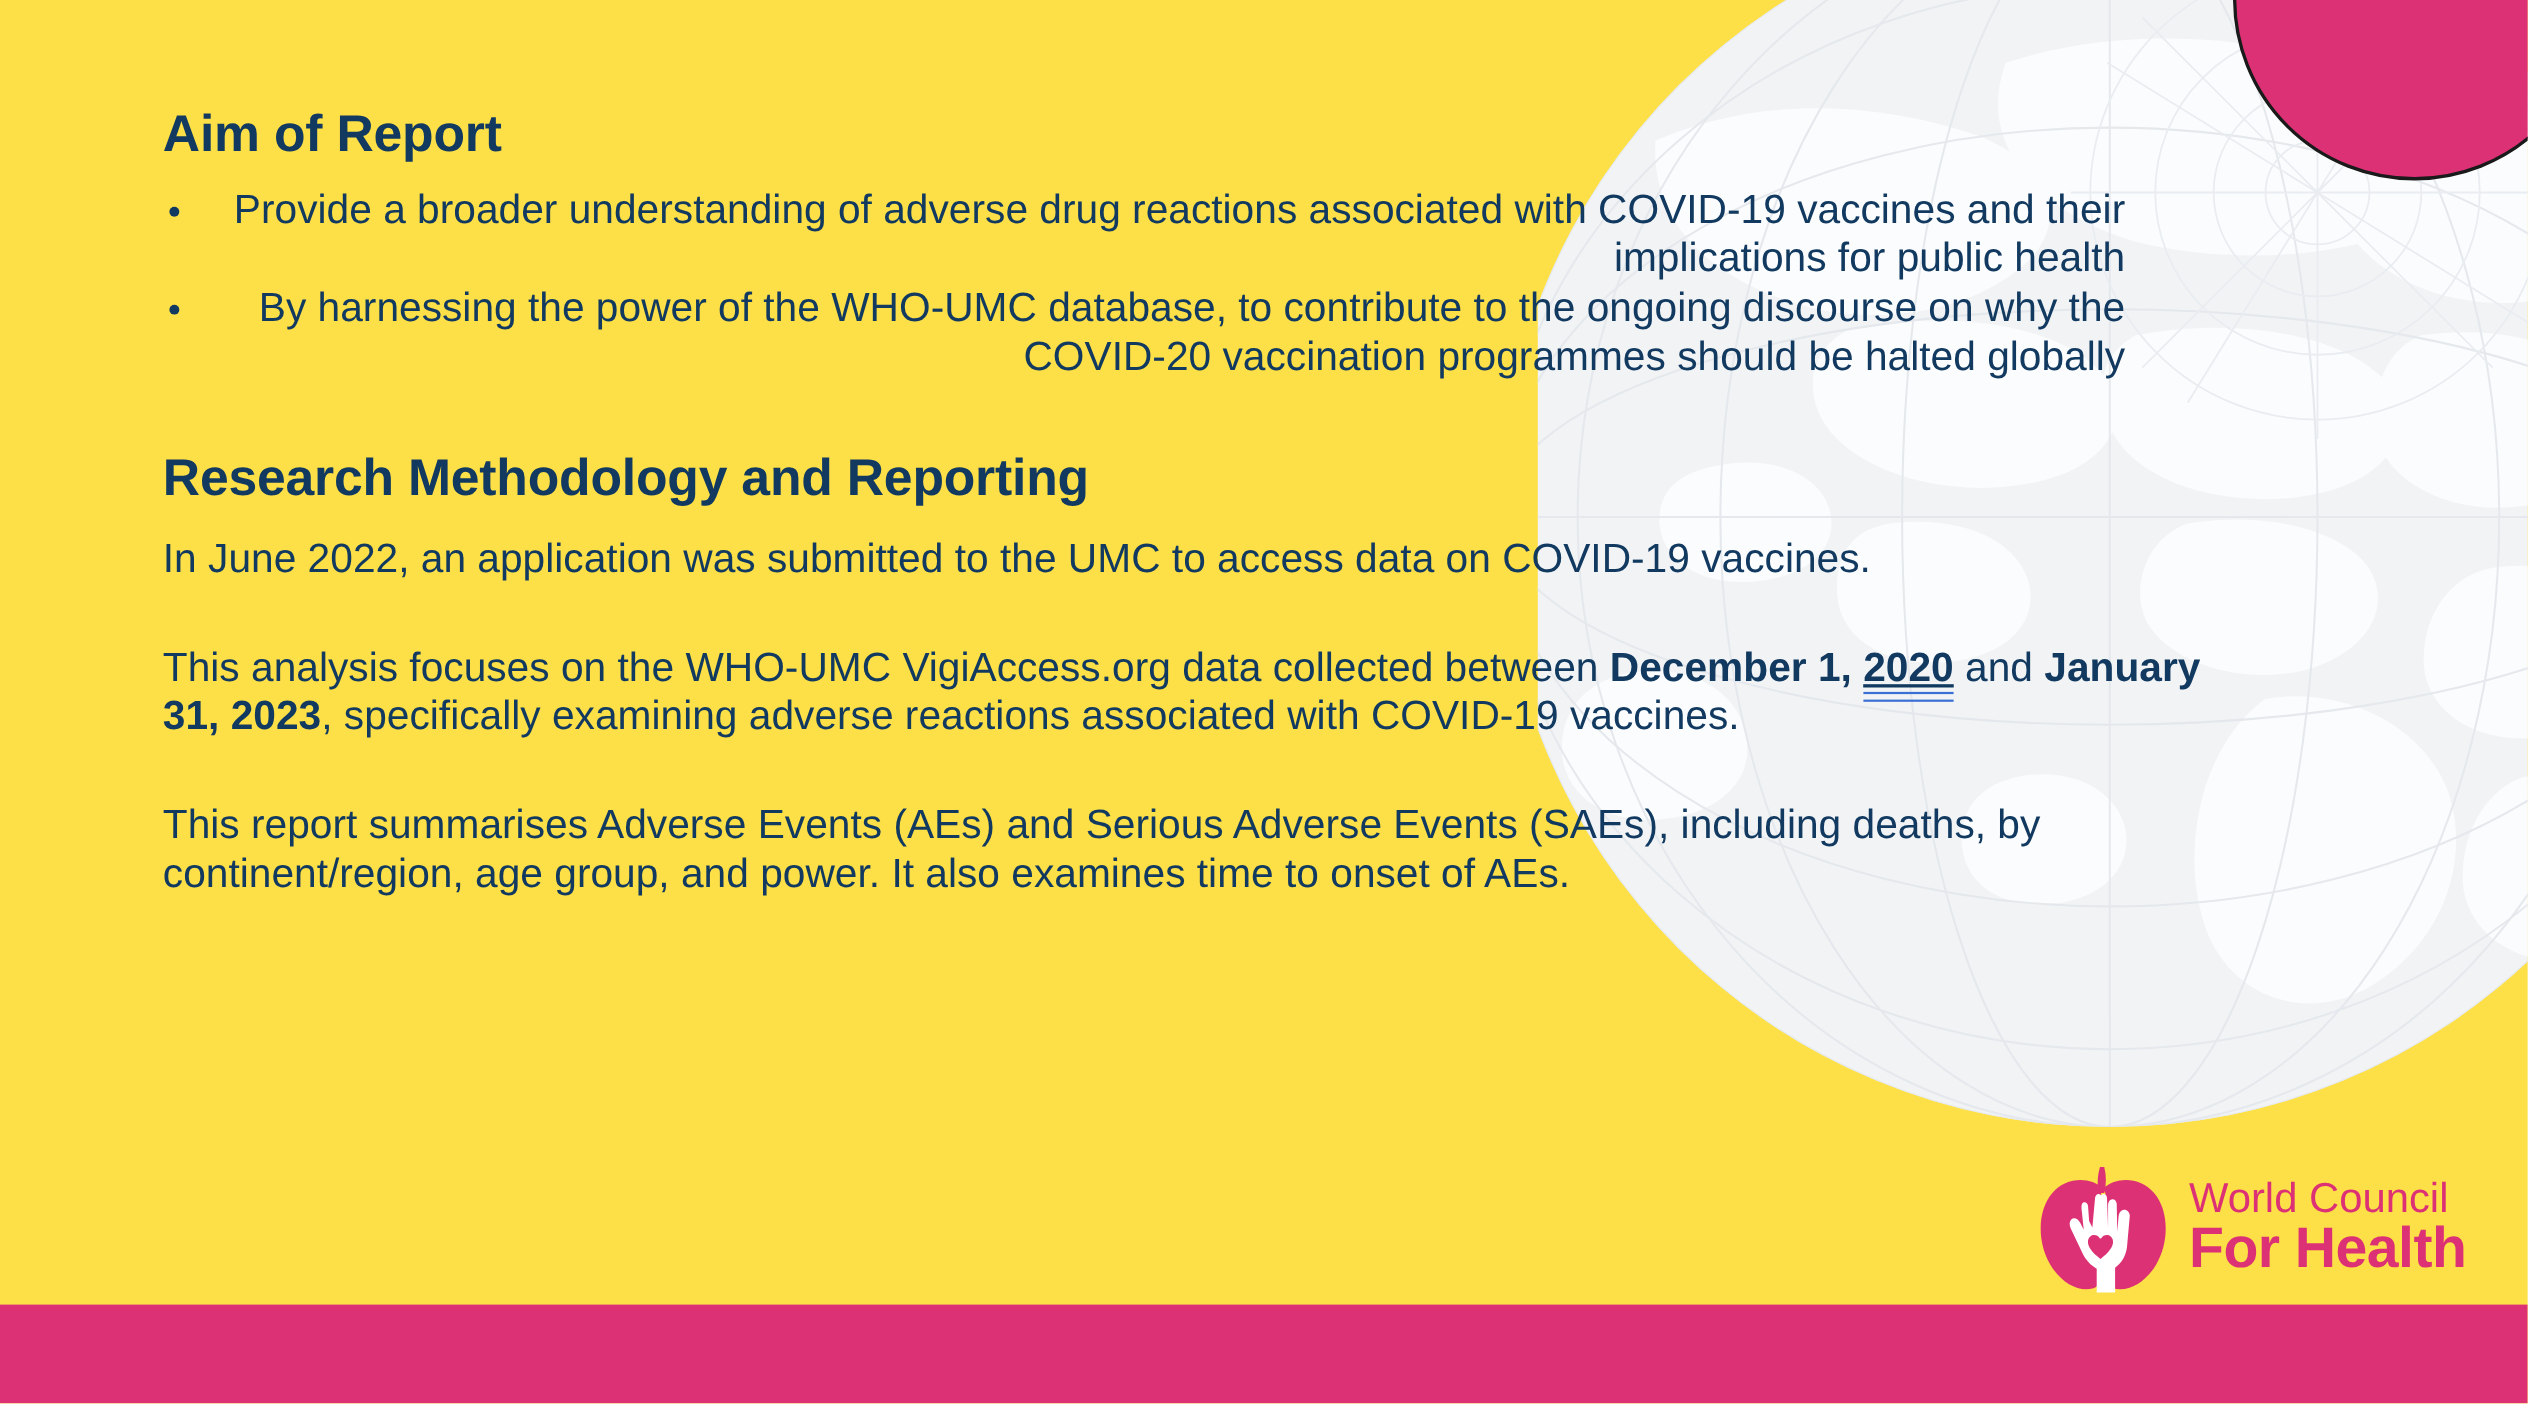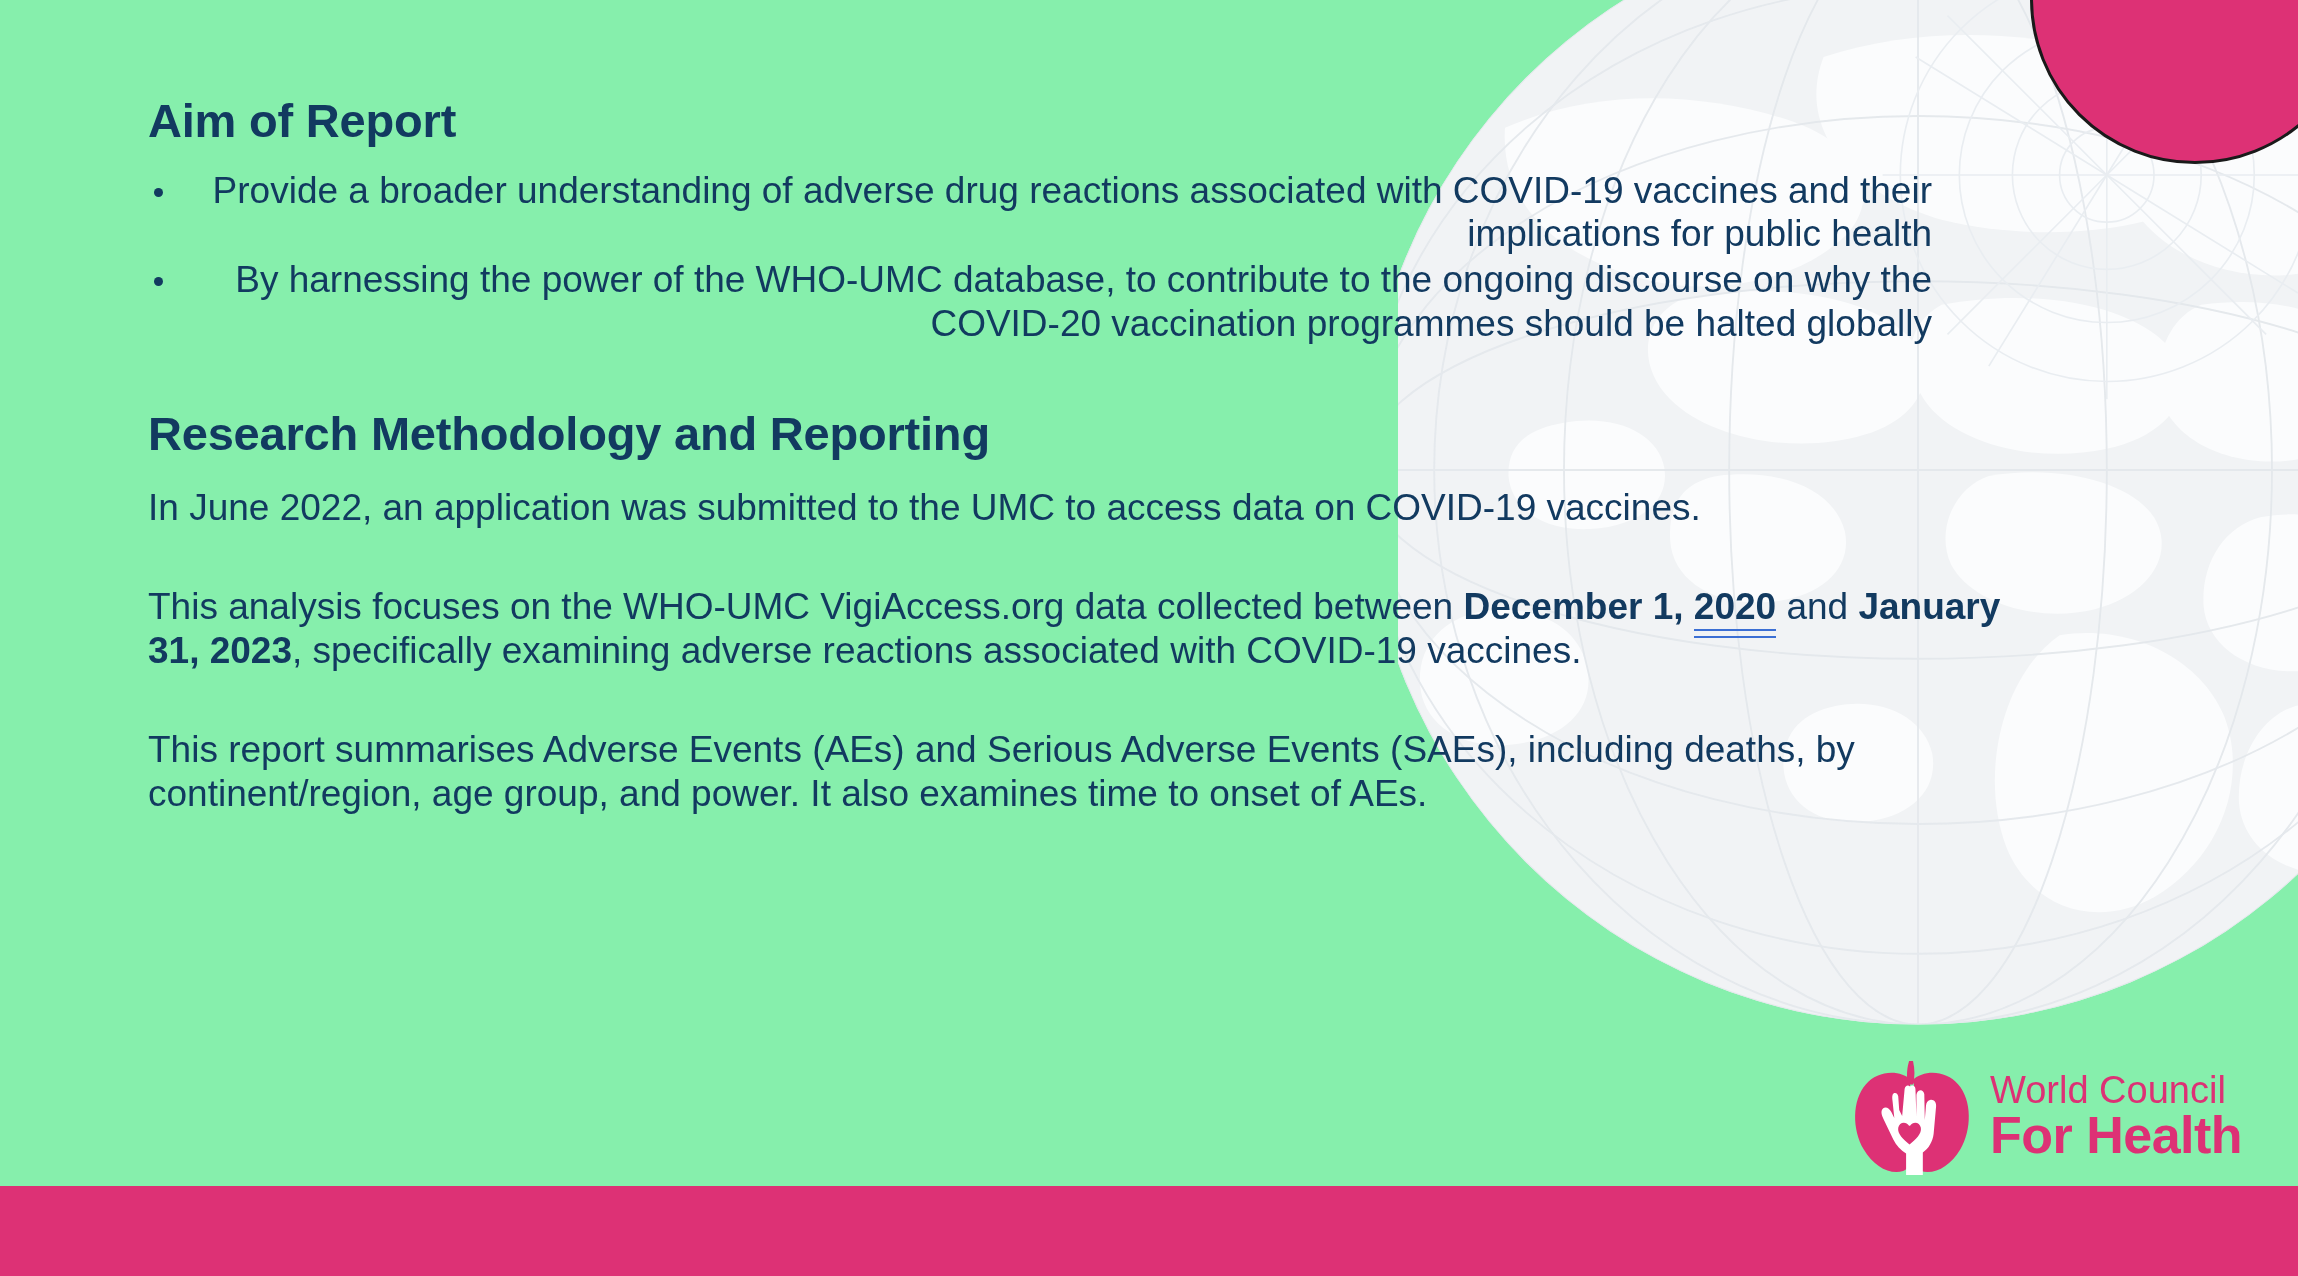--- a/index.html
+++ b/index.html
@@ -9,21 +9,21 @@
     background: #ffffff;
   }
   body {
     font-family: "Liberation Sans", sans-serif;
   }
 
   .slide {
     position: relative;
     width: 2298px;
     height: 1276px;
-    background: #86efac;
+    background: #fde047;
     overflow: hidden;
   }
 
   
   .globe-wrap {
     position: absolute;
     top: 0;
     right: 0;
     width: 900px;
     height: 1190px;
@@ -114,20 +114,21 @@
     line-height: 1.19;
     margin: 0;
     max-width: 1900px;
   }
   p.para-gap { margin-top: 55px; }
 
   .bold { font-weight: bold; }
 
   .link-2020 {
     font-weight: bold;
+    text-decoration: underline;
     text-decoration-color: #123A60;
     text-underline-offset: 3px;
     position: relative;
     margin-top: 32px;
   }
   .link-2020::after {
     content: "";
     position: absolute;
     left: 0;
     right: 0;

